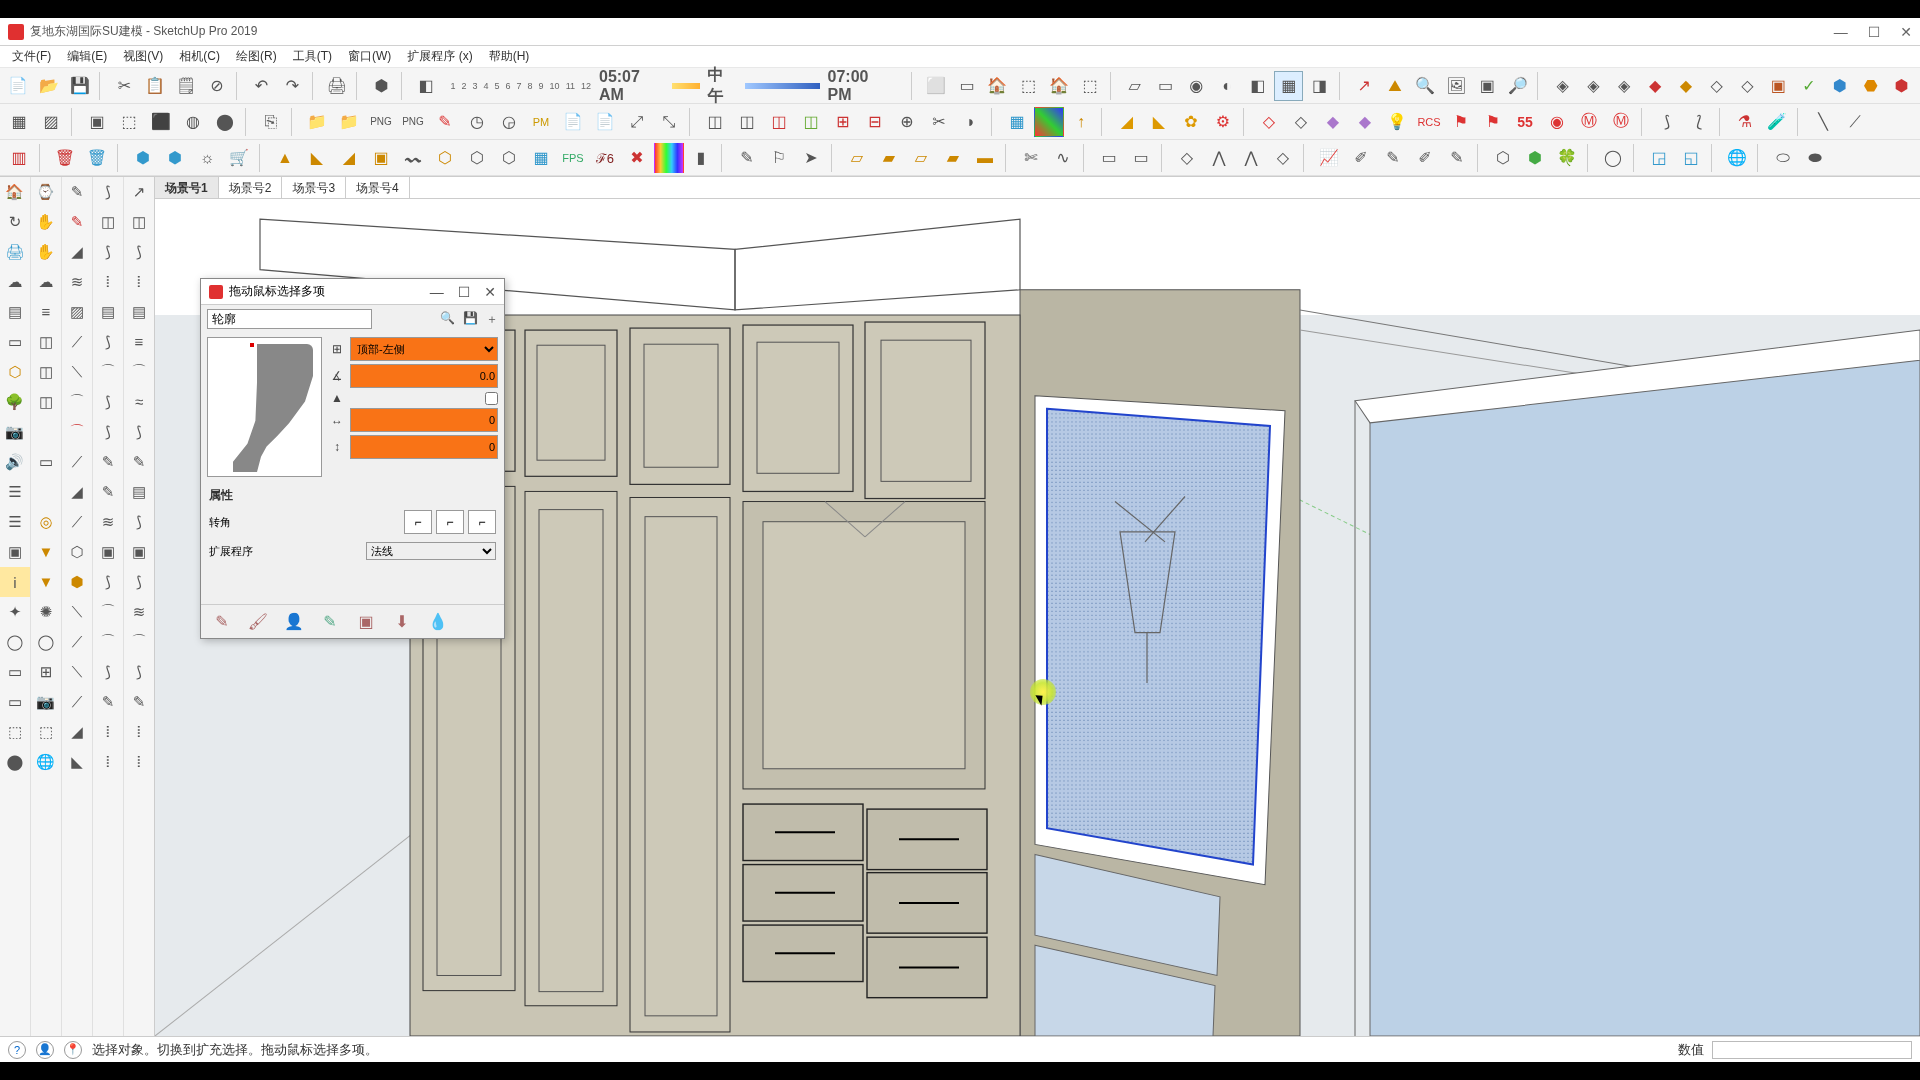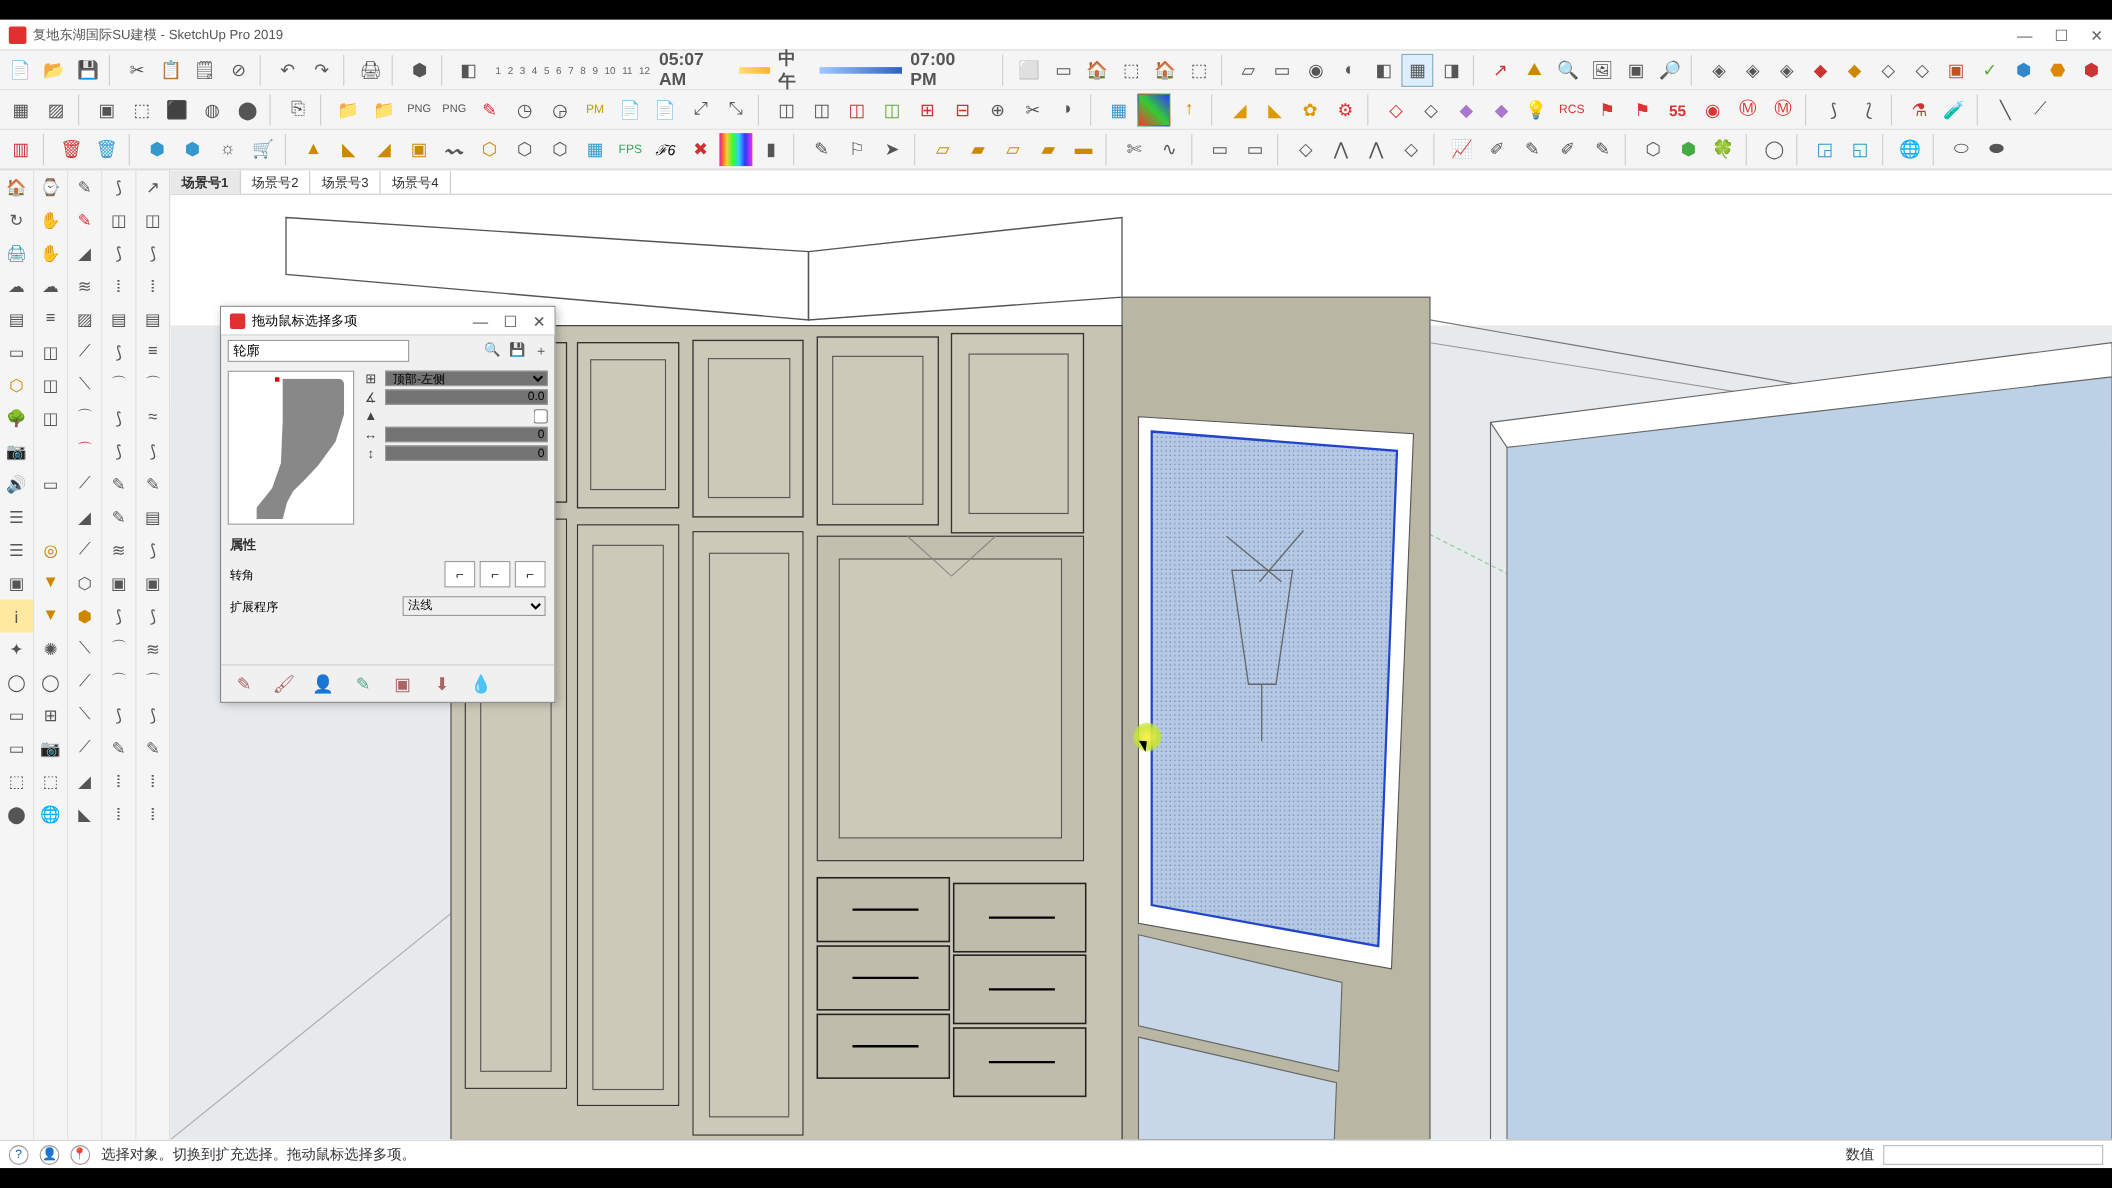--- a/index.html
+++ b/index.html
@@ -44,21 +44,21 @@
 .dlg-search { display:flex; align-items:center; padding:4px 6px; gap:4px;}
 .dlg-search input { flex:0 0 140px; height:20px; border:1px solid #999; padding:0 4px; font-size:12px;}
 .dlg-search .sbtns { margin-left:auto; display:flex; gap:8px; color:#555;}
 .dlg-body { display:flex; padding:4px 6px; gap:6px;}
 .preview { width:140px; height:140px; background:#fff; border:1px solid #999; position:relative; }
 .preview .shape { position:absolute; top:6px; right:8px; width:80px; height:128px; background:#888; border-top-right-radius:6px; clip-path: polygon(30% 0, 100% 0, 100% 25%, 90% 45%, 70% 62%, 55% 72%, 42% 80%, 35% 88%, 30% 100%, 0 100%, 0 92%, 18% 78%, 28% 60%, 30% 30%);}
 .preview .dot { position:absolute; top:5px; left:42px; width:4px;height:4px; background:#d00;}
 .form-col { flex:1; display:flex; flex-direction:column; gap:3px;}
 .form-row { display:flex; align-items:center; gap:4px; }
 .form-row .sym { width:18px; text-align:center; color:#444;}
-.form-row select, .form-row input[type=text] { flex:1; height:14px; border:1px solid #999; font-size:11px; padding:0 2px; background:#737373;}
+.form-row select, .form-row input[type=text] { flex:1; height:24px; border:1px solid #999; font-size:11px; padding:0 2px; background:#f97316;}
 .form-row input[type=text] { text-align:right; }
 .form-row input[type=checkbox]{margin-left:auto;}
 .section-hd { font-weight:bold; padding:6px 8px 2px; color:#333;}
 .prop-grid { padding:2px 8px 6px; display:grid; grid-template-columns: 48px 1fr; row-gap:4px; align-items:center;}
 .prop-grid .lbl { font-size:11px; color:#333;}
 .prop-grid .ctl { display:flex; gap:4px; align-items:center;}
 .prop-grid input[type=text]{ width:60px; height:18px; border:1px solid #999; text-align:right; font-size:11px; margin-left:auto;}
 .prop-grid select { width:130px; height:18px; border:1px solid #999; font-size:11px; margin-left:auto;}
 .link-ico { width:14px; height:28px; border:1px solid #aaa; border-radius:3px; display:flex; align-items:center; justify-content:center; font-size:10px; color:#666;}
 .row-two { display:flex; flex-direction:column; gap:3px; flex:1;}
@@ -88,20 +88,31 @@
   <div class="titlebar">
     <div class="logo"></div>
     <span>复地东湖国际SU建模 - SketchUp Pro 2019</span>
     <div class="winctrl">
       <span>—</span>
       <span>☐</span>
       <span>✕</span>
     </div>
   </div>
 
+  <div class="menubar">
+    <span>文件(F)</span>
+    <span>编辑(E)</span>
+    <span>视图(V)</span>
+    <span>相机(C)</span>
+    <span>绘图(R)</span>
+    <span>工具(T)</span>
+    <span>窗口(W)</span>
+    <span>扩展程序 (x)</span>
+    <span>帮助(H)</span>
+  </div>
 
   <div class="toolbar-rows">
 
     <div class="toolbar-row">
       <div class="tbtn">📄</div>
       <div class="tbtn">📂</div>
       <div class="tbtn">💾</div>
       <div class="tsep"></div>
       <div class="tbtn">✂</div>
       <div class="tbtn">📋</div>
@@ -255,21 +266,21 @@
       <div class="tbtn" style="color:#c80">▲</div>
       <div class="tbtn" style="color:#c80">◣</div>
       <div class="tbtn" style="color:#c80">◢</div>
       <div class="tbtn" style="color:#c80">▣</div>
       <div class="tbtn">〰</div>
       <div class="tbtn" style="color:#c80">⬡</div>
       <div class="tbtn">⬡</div>
       <div class="tbtn">⬡</div>
       <div class="tbtn" style="color:#39c">▦</div>
       <div class="tbtn" style="color:#3a6;font-size:11px">FPS</div>
-      <div class="tbtn" style="color:#000000;font-size:13px;font-style:italic">ℱ6</div>
+      <div class="tbtn" style="color:#7f1d1d;font-size:13px;">ℱ6</div>
       <div class="tbtn" style="color:#c33">✖</div>
       <div class="tbtn" style="background:linear-gradient(90deg,#f33,#fc3,#3f3,#3cf,#33f,#c3f);"></div>
       <div class="tbtn">▮</div>
       <div class="tsep"></div>
       <div class="tbtn">✎</div>
       <div class="tbtn">⚐</div>
       <div class="tbtn">➤</div>
       <div class="tsep"></div>
       <div class="tbtn" style="color:#c80">▱</div>
       <div class="tbtn" style="color:#c80">▰</div>

